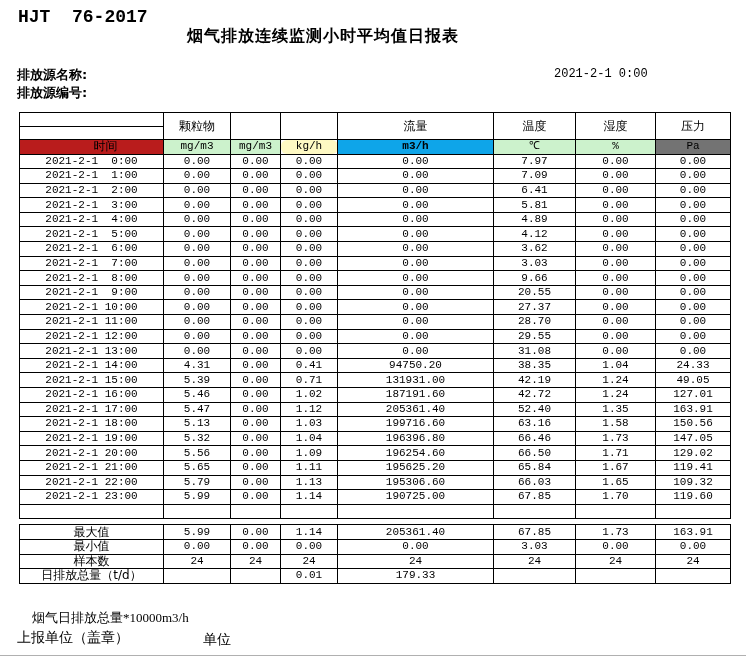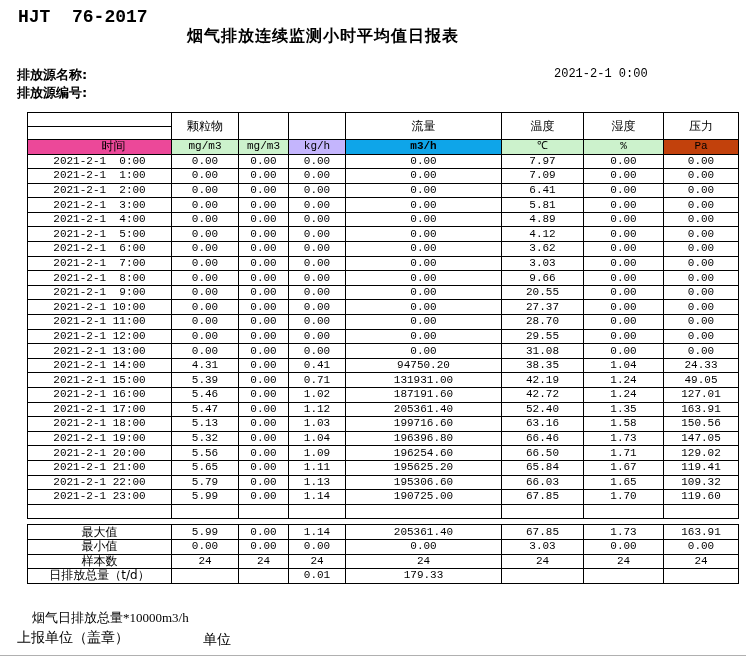--- a/index.html
+++ b/index.html
@@ -7,21 +7,21 @@
     width:746px;height:658px;position:relative;overflow:hidden;
     background:#ffffff;color:#000;
     font-family:"DejaVu Sans",sans-serif;
   }
   .abs{position:absolute;}
   #std-code{left:18px;top:7px;font-family:"Liberation Mono",monospace;font-weight:bold;font-size:18px;white-space:pre;}
   #report-title{left:0;top:26px;width:612px;text-align:center;font-weight:bold;font-size:16px;letter-spacing:1px;padding-left:17px;}
   #source-name{left:17px;top:66px;font-weight:bold;font-size:13px;}
   #source-code{left:17px;top:84px;font-weight:bold;font-size:13px;}
   #report-time{left:554px;top:67px;font-family:"Liberation Mono",monospace;font-size:12px;white-space:pre;}
-  #table-wrap{left:19px;top:112px;margin-left:8px;}
+  #table-wrap{left:19px;top:112px;}
   table{border-collapse:collapse;table-layout:fixed;}
   td{
     border:1px solid #000;
     padding:0;margin:0;
     text-align:center;vertical-align:middle;
     font-size:11px;line-height:13px;height:13.6px;
     font-family:"Liberation Mono",monospace;
     white-space:pre;overflow:hidden;
   }
   .cjk{font-family:"DejaVu Sans",sans-serif;font-size:12px;}
@@ -63,28 +63,28 @@
         <td rowspan="2" class="cjk"></td>
         <td rowspan="2" class="cjk">流量</td>
         <td rowspan="2" class="cjk">温度</td>
         <td rowspan="2" class="cjk">湿度</td>
         <td rowspan="2" class="cjk">压力</td>
       </tr>
       <tr class="h-top">
         <td></td>
       </tr>
       <tr class="unit-row">
-        <td class="cjk" style="background: #ec4899; padding-left: 28px;">时间</td>
+        <td class="cjk" style="background: #b91c1c; padding-left: 28px;">时间</td>
         <td style="background: rgb(204, 242, 204);">mg/m3</td>
         <td style="background: rgb(204, 242, 204);">mg/m3</td>
-        <td style="background: #c4b5fd;">kg/h</td>
+        <td style="background: #fef9c3; border-radius: 6px;">kg/h</td>
         <td style="background: #0ea5e9; font-weight: bold;">m3/h</td>
         <td style="background: rgb(204, 242, 204);">℃</td>
         <td style="background: rgb(204, 242, 204);">%</td>
-        <td style="background: #c2410c;">Pa</td>
+        <td style="background: #737373;">Pa</td>
       </tr>
     </thead>
     <tbody>
         <tr>
           <td>2021-2-1  0:00</td>
           <td>0.00</td>
           <td>0.00</td>
           <td>0.00</td>
           <td>0.00</td>
           <td>7.97</td>

